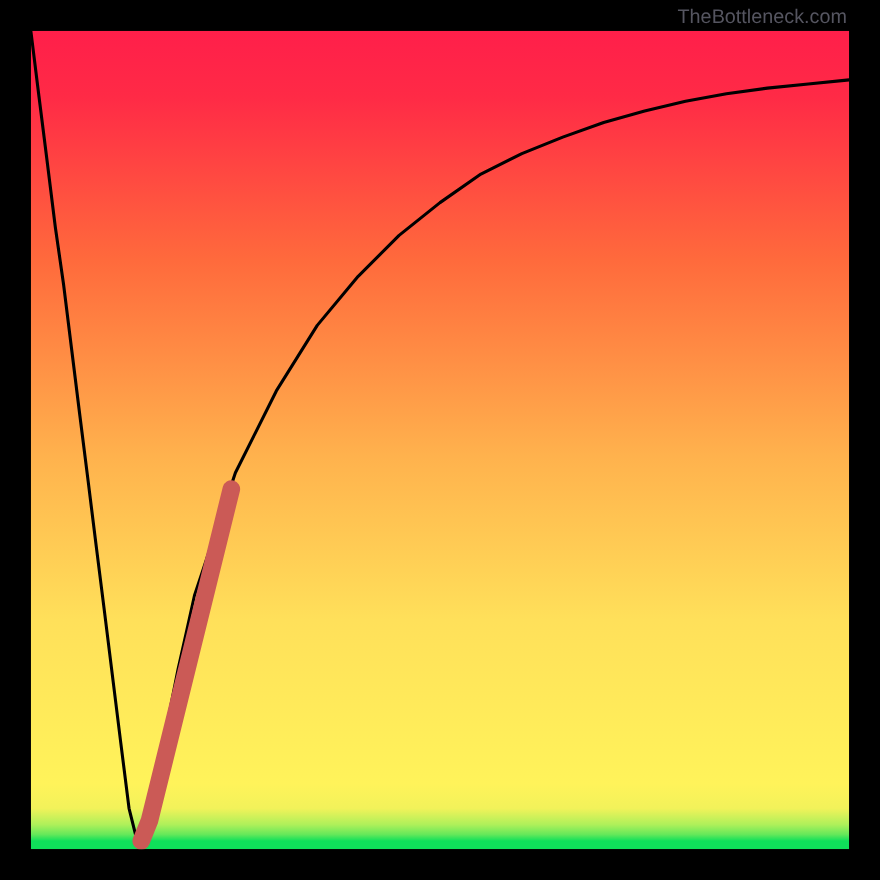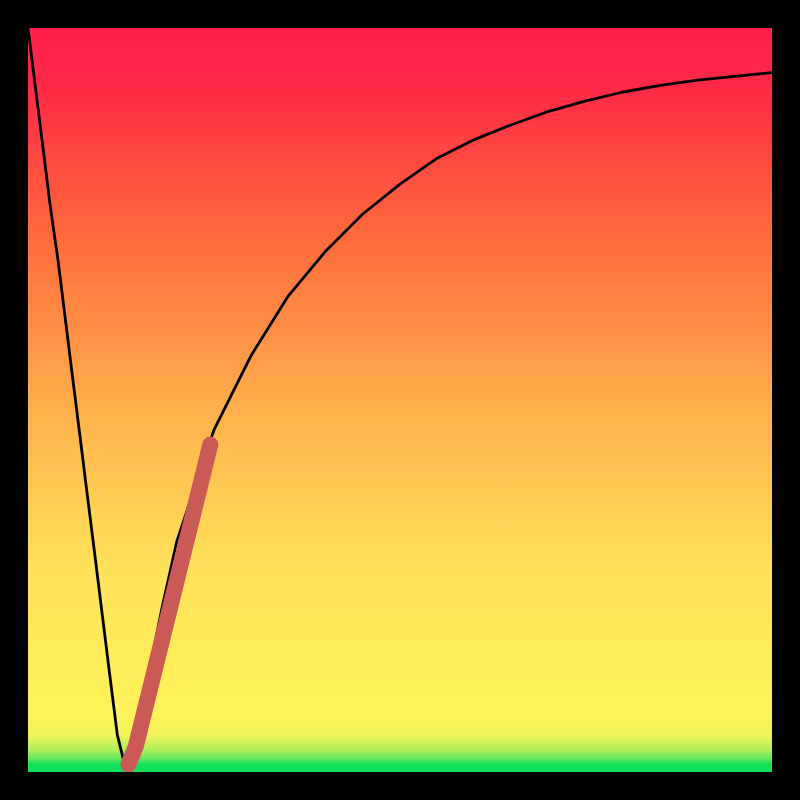--- a/index.html
+++ b/index.html
@@ -66,13 +66,14 @@
       </defs>
 
       <rect x="0" y="0" width="744" height="744" fill="url(#bg)"></rect>
 
       <path id="seriesPath" class="curve" d="M0.0 0.0 L7.4 59.5 L14.9 119.0 L22.3 178.6 L29.8 230.6 L37.2 290.2 L44.6 349.7 L52.1 409.2 L59.5 468.7 L67.0 528.2 L74.4 587.8 L81.8 647.3 L89.3 706.8 L96.7 736.6 L104.2 725.4 L111.6 691.9 L119.0 654.7 L126.5 617.5 L133.9 580.3 L141.4 546.8 L148.8 513.4 L186.0 401.8 L223.2 327.4 L260.4 267.8 L297.6 223.2 L334.8 186.0 L372.0 156.2 L409.2 130.2 L446.4 111.6 L483.6 96.7 L520.8 83.3 L558.0 72.9 L595.2 64.0 L632.4 57.3 L669.6 52.1 L706.8 48.4 L744.0 44.6"></path>
 
       <path id="overlayPath" class="overlay" d="M100.4 736.6 L107.9 718.0 L182.3 416.6"></path>
     </svg>
   </div>
 
+  <div class="watermark">TheBottleneck.com</div>
 </div>
 
 </body></html>

